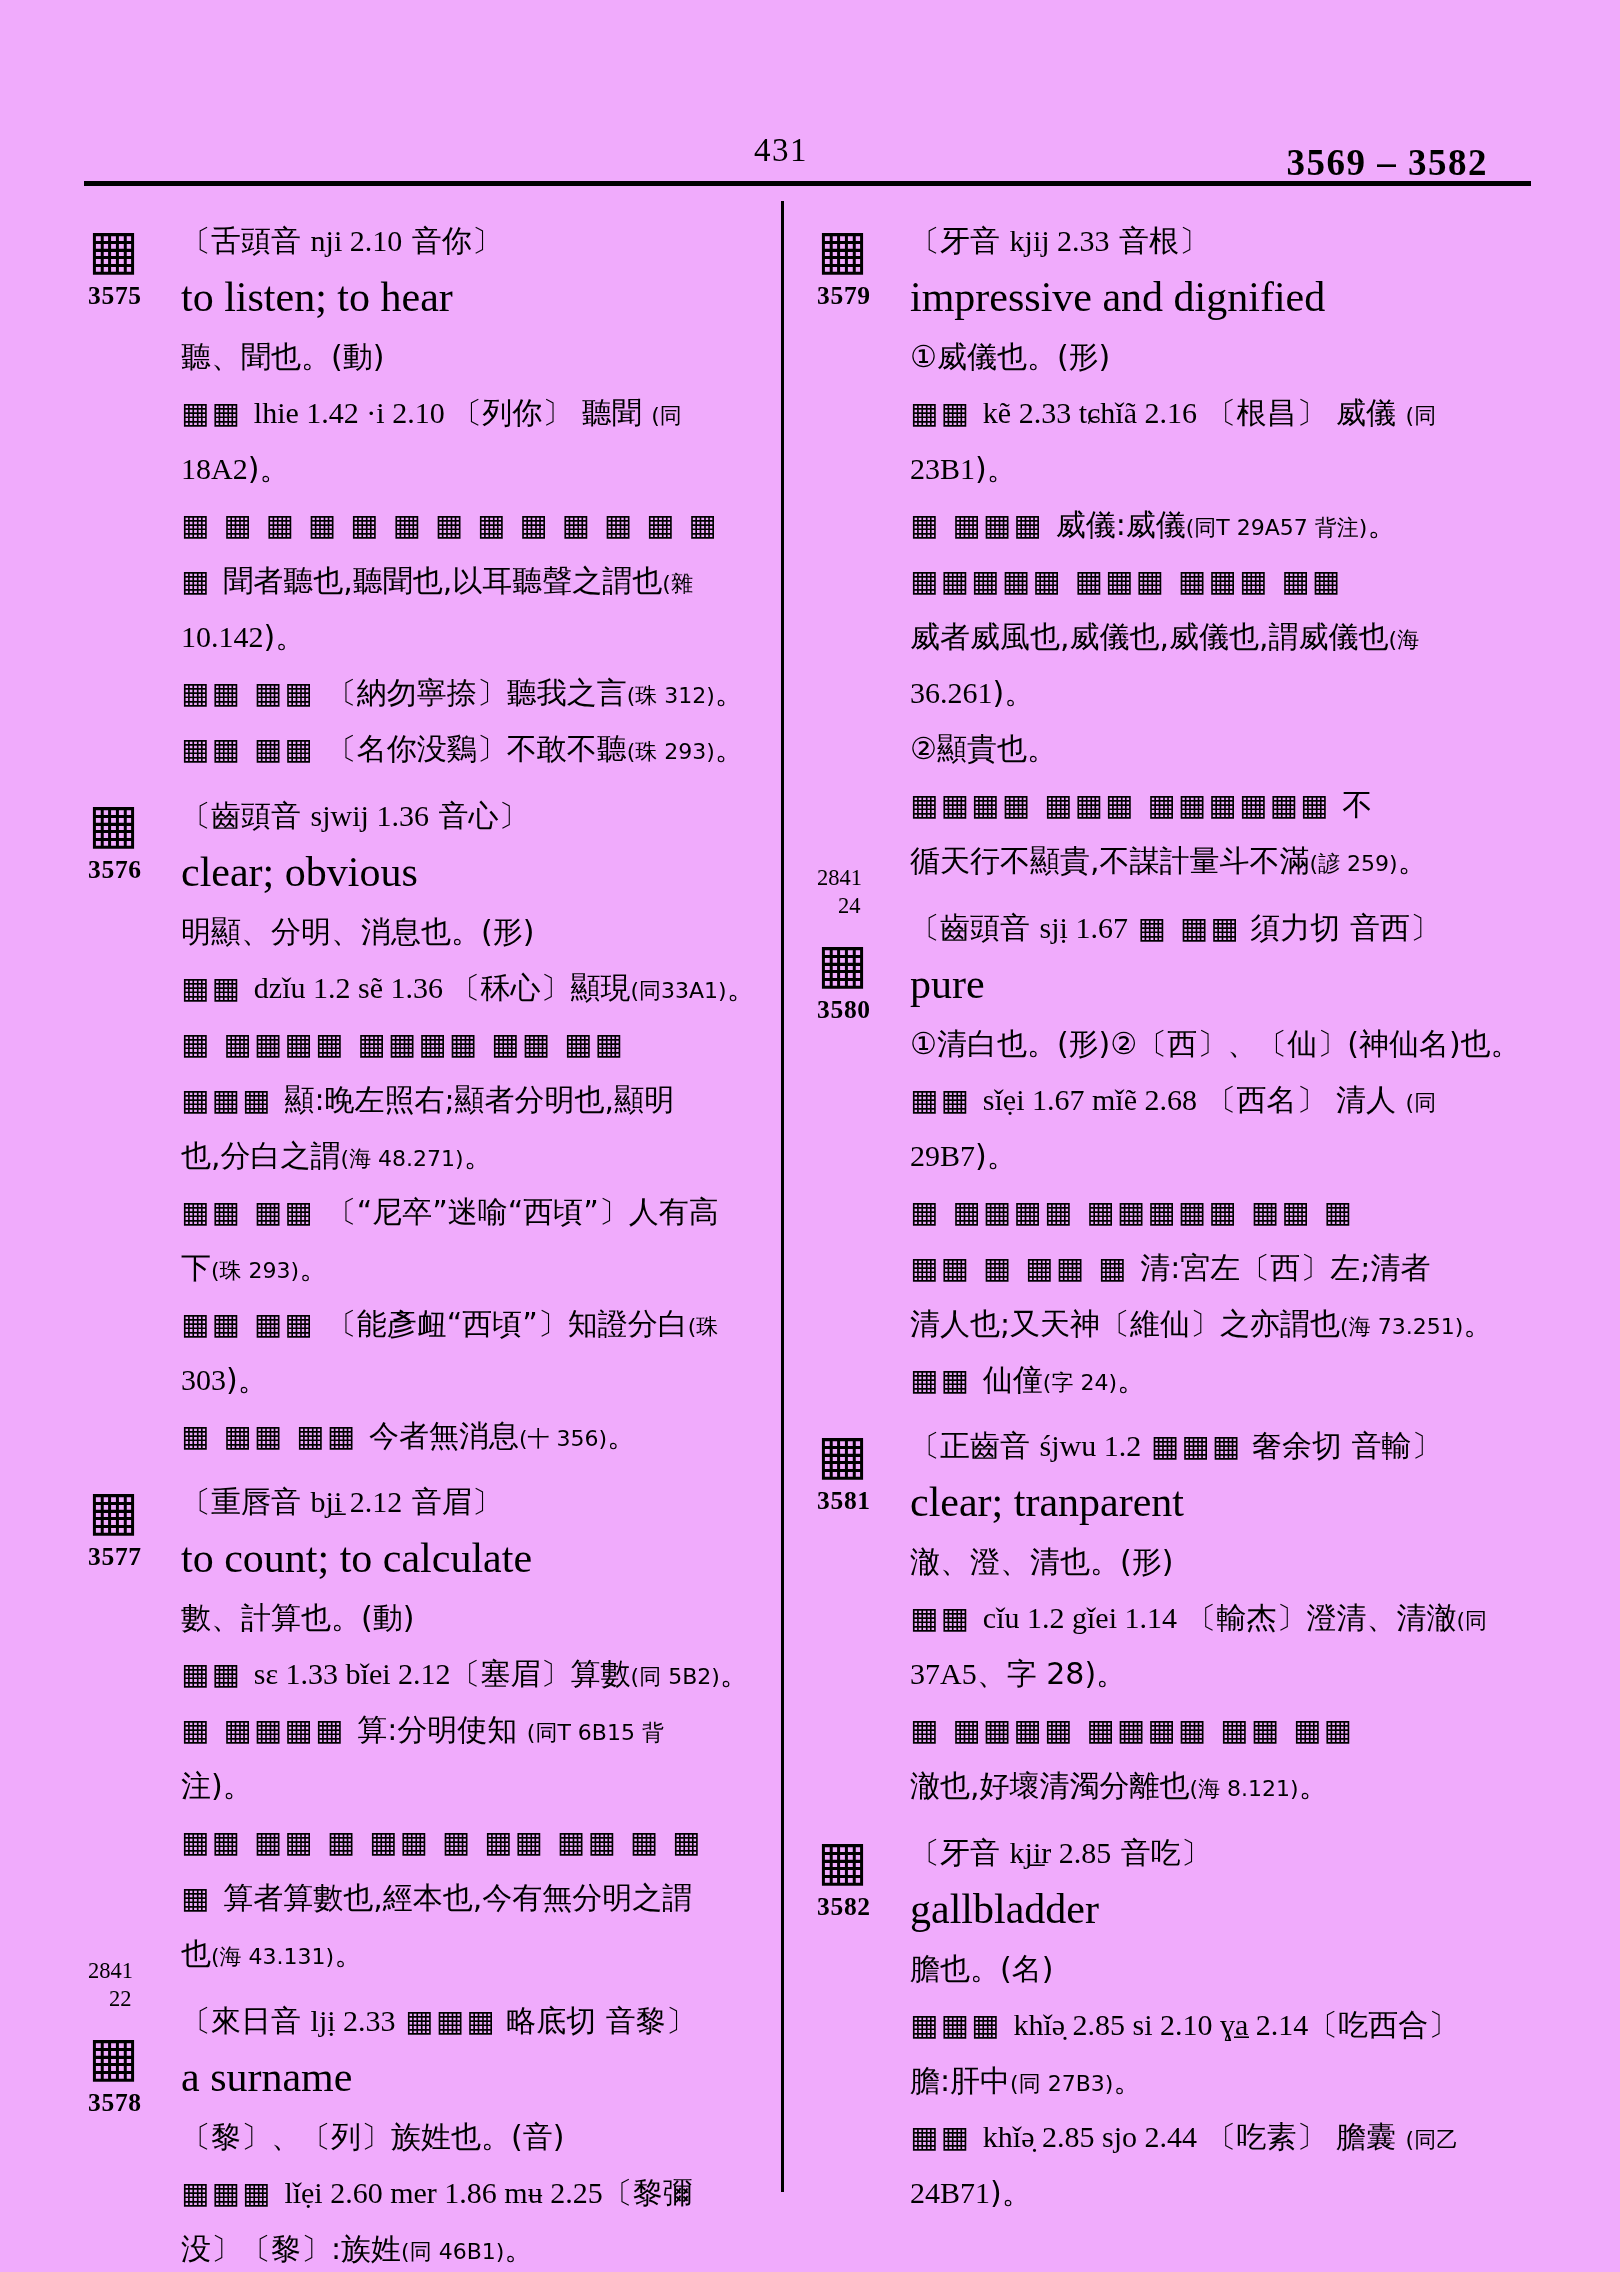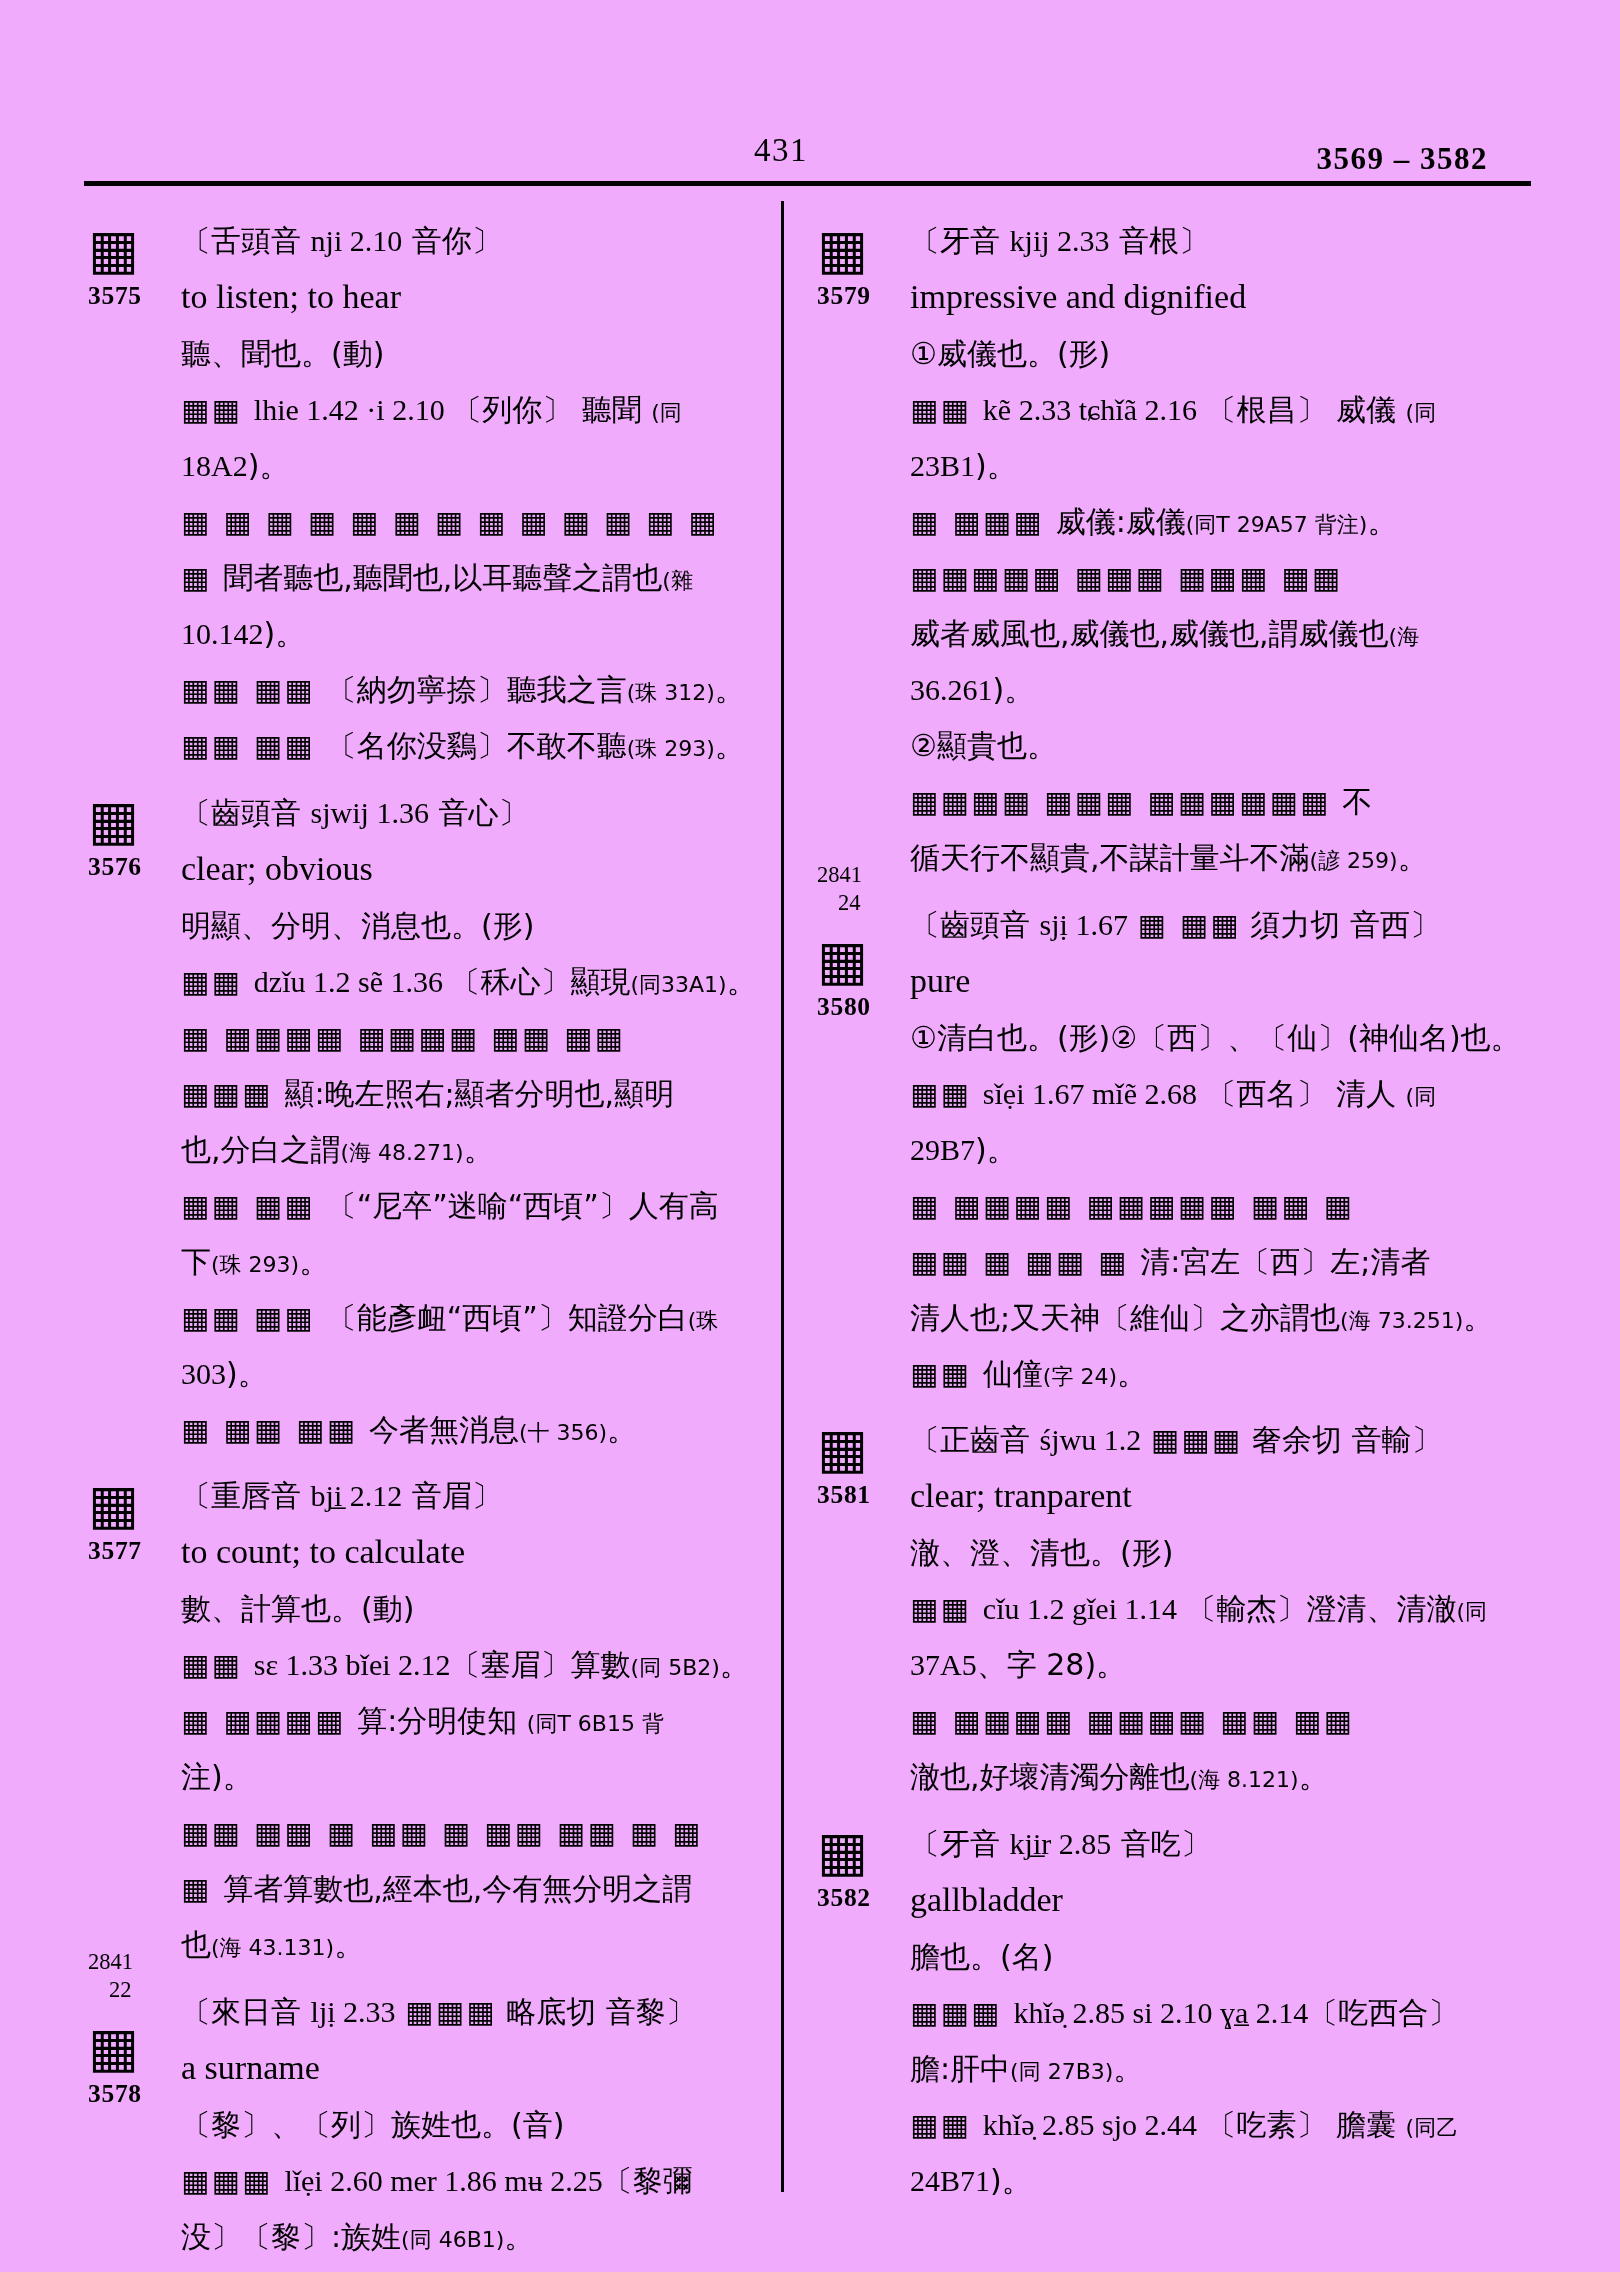--- a/index.html
+++ b/index.html
@@ -1,38 +1,38 @@
 <!DOCTYPE html>
 <html style="font-size:12px"><head>
 <meta charset="utf-8">
 <style>
   html,body{margin:0;padding:0;}
   body{width:1620px;height:2273px;background:#ffffff;color:#000;position:relative;
        font-family:"Liberation Serif",serif;-webkit-font-smoothing:antialiased;}
   .page{position:absolute;inset:0;background:#f0abfc;}
   .pageno{position:absolute;top:132px;left:-29px;width:1620px;text-align:center;
           font-size:33px;letter-spacing:1.5px;}
-  .range{position:absolute;top:141px;right:132px;font-size:31px;font-weight:bold;letter-spacing:1.5px;}
+  .range{position:absolute;top:141px;right:132px;font-size:37px;font-weight:bold;letter-spacing:1.5px;}
   .rule{position:absolute;top:181px;left:84px;width:1447px;height:4.5px;background:#000;}
   .divider{position:absolute;top:201px;left:781px;width:3px;height:1991px;background:#000;}
   .col{position:absolute;top:216px;}
   .col-left{left:88px;width:690px;}
   .col-right{left:817px;width:721px;}
   .entry{display:flex;align-items:flex-start;margin-bottom:10.5px;}
   .gutter{width:93px;flex:none;padding-top:1.5px;}
   .headglyph{font-family:"DejaVu Sans",sans-serif;font-size:54px;line-height:63px;}
   .eid{font-family:"Liberation Serif",serif;font-weight:bold;font-size:25.5px;
        margin-top:0;letter-spacing:0.7px;}
   .margin-code{font-size:22.5px;line-height:28px;margin-top:-40px;margin-bottom:12px;}
   .margin-code .mc2{padding-left:21px;}
   .ebody{flex:1;min-width:0;}
   .line{line-height:50px;white-space:nowrap;}
   .zh{font-size:30px;font-family:"DejaVu Sans",sans-serif;}
   .lat{font-size:30px;font-family:Liberation Serif, serif;}
-  .en{font-size:34px;font-family:"Liberation Serif",serif;}
+  .en{font-size:42px;font-family:"Liberation Serif",serif;}
   .ref{font-size:22px;font-family:"DejaVu Sans",sans-serif;}
   .tg{font-size:30px;font-family:"DejaVu Sans",sans-serif;letter-spacing:2.2px;}
 </style>
 </head>
 <body>
 
 <div class="page">
   <div class="pageno">431</div>
   <div class="range">3569 – 3582</div>
   <div class="rule"></div>

